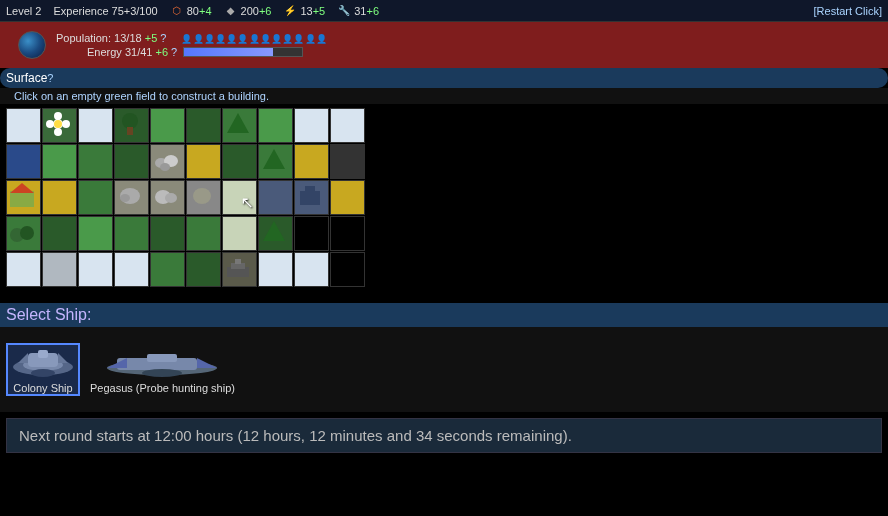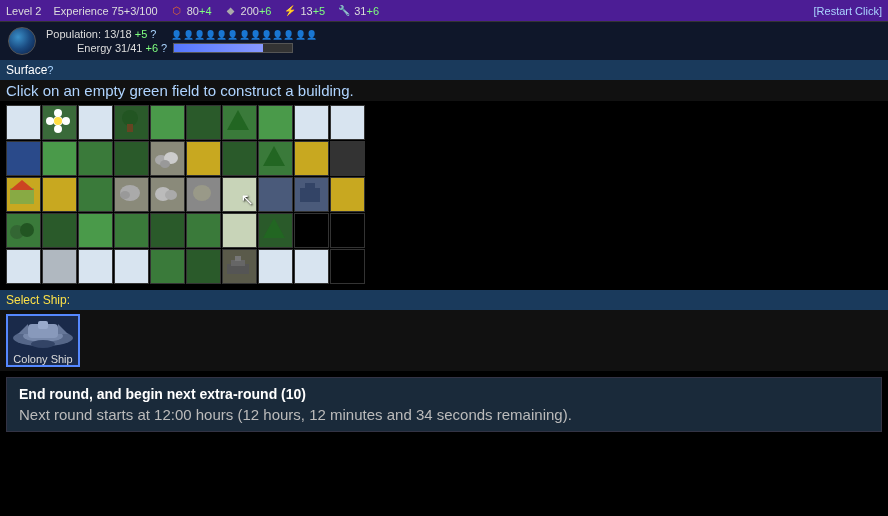--- a/index.html
+++ b/index.html
@@ -8,21 +8,21 @@
       height: 516px;
       background: #000;
       font-family: Arial, sans-serif;
       font-size: 12px;
       color: #fff;
       overflow: hidden;
     }
 
     
     #top-bar {
-      background: #4c1d95;
+      background: #0f172a;
       border-bottom: 1px solid #333;
       display: flex;
       align-items: center;
       padding: 2px 6px;
       height: 22px;
       justify-content: space-between;
     }
     #top-bar-left {
       display: flex;
       align-items: center;
@@ -46,26 +46,26 @@
     .stat-plus { color: #7fff7f; }
     .restart-link {
       color: #aad4ff;
       font-size: 11px;
       cursor: pointer;
       text-decoration: none;
     }
 
     
     #planet-row {
-      background: #0f172a;
-      padding: 4px 8px;
+      background: #7f1d1d;
+      padding: 4px 18px;
       display: flex;
       align-items: center;
       gap: 10px;
-      height: 38px;
+      height: 46px;
     }
     .planet-icon {
       width: 28px;
       height: 28px;
       border-radius: 50%;
       background: radial-gradient(circle at 35% 35%, #3a8fc8, #1a4a80, #0a1a40);
       border: 1px solid #555;
       flex-shrink: 0;
     }
     .planet-stats {
@@ -106,27 +106,28 @@
     }
 
     
     #surface-header {
       background: #1a3a5c;
       padding: 3px 6px;
       font-size: 12px;
       color: #fff;
       display: flex;
       align-items: center;
+      border-radius: 10px;
     }
 
     
     #instruction {
       background: #111;
-      padding: 2px 6px;
-      font-size: 15px;
+      padding: 2px 14px;
+      font-size: 11px;
       color: #afd4ff;
     }
 
     
     #grid-area {
       background: #000;
       padding: 4px 6px;
       display: flex;
       flex-direction: column;
       gap: 1px;
@@ -174,28 +175,28 @@
       background: #2a4a8a;
     }
     .cell-snow {
       background: #d8e4f0;
     }
 
     
     #select-ship-bar {
       background: #1a3a5c;
       padding: 3px 6px;
-      font-size: 12px;
-      color: #fde047;
-      margin-top: 2px;
+      font-size: 16px;
+      color: #c4b5fd;
+      margin-top: 12px;
     }
 
     #ships-row {
       background: #111;
-      padding: 4px 6px;
+      padding: 16px 6px;
       display: flex;
       gap: 8px;
       align-items: flex-end;
     }
 
     .ship-item {
       display: flex;
       flex-direction: column;
       align-items: center;
       cursor: pointer;
@@ -478,18 +479,28 @@
       <ellipse cx="35" cy="20" rx="20" ry="6" fill="#7788aa"></ellipse>
       <rect x="20" y="8" width="30" height="14" rx="4" fill="#8899bb"></rect>
       <polygon points="50,8 60,18 50,18" fill="#667799"></polygon>
       <polygon points="20,8 10,18 20,18" fill="#667799"></polygon>
       <rect x="30" y="5" width="10" height="8" rx="2" fill="#99aacc"></rect>
       <ellipse cx="35" cy="28" rx="12" ry="4" fill="#334466"></ellipse>
     </svg>
     <span class="ship-label">Colony Ship</span>
   </div>
 
+  <div class="ship-item">
+    <svg class="pegasus-ship-svg" viewBox="0 0 130 30">
+      <ellipse cx="65" cy="18" rx="55" ry="7" fill="#556677"></ellipse>
+      <rect x="20" y="8" width="80" height="12" rx="3" fill="#7788aa"></rect>
+      <polygon points="100,8 120,18 100,18" fill="#5566aa"></polygon>
+      <polygon points="30,8 10,18 30,18" fill="#5566aa"></polygon>
+      <rect x="50" y="4" width="30" height="8" rx="2" fill="#8899bb"></rect>
+      <ellipse cx="65" cy="23" rx="20" ry="4" fill="#334455"></ellipse>
+    </svg>
+    <span class="ship-label">Pegasus (Probe hunting ship)</span>
+  </div>
 </div>
 
 <div id="end-round-section">
-  <div id="end-round-title">End round, and begin next extra-round (10)</div>
   <div id="end-round-subtitle">Next round starts at 12:00 hours (12 hours, 12 minutes and 34 seconds remaining).</div>
 </div>
 
 </body></html>

